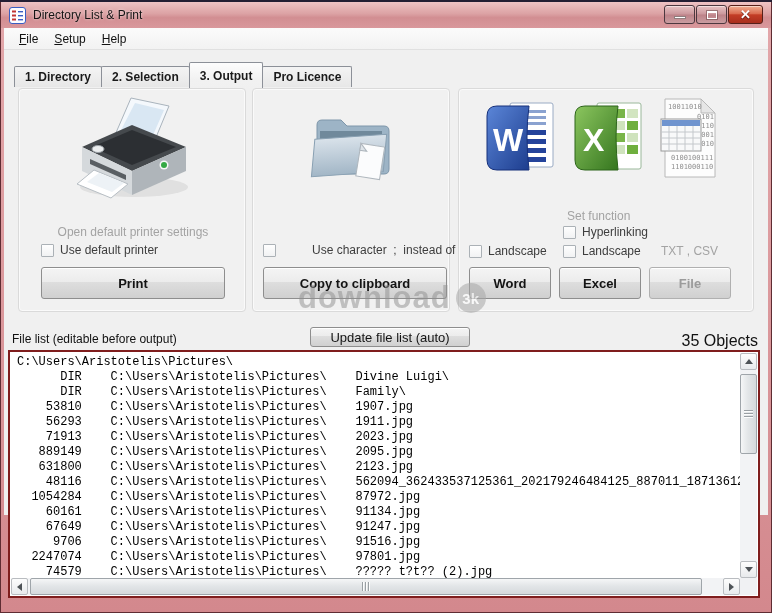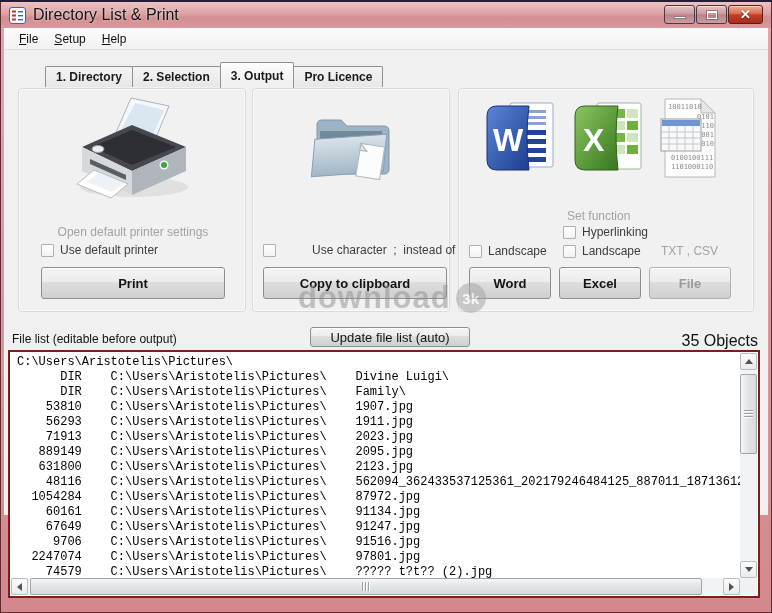--- a/index.html
+++ b/index.html
@@ -8,42 +8,42 @@
   .window { position:relative; width:772px; height:613px;
     background:linear-gradient(#e3a8ab,#d3888d);
     box-shadow: inset 0 0 0 1px #5e2c32; }
   .window::before { content:""; position:absolute; top:0; left:0; right:0; height:2px; background:#231e33; }
 
   
   .titlebar { position:absolute; top:2px; left:1px; right:1px; height:26px;
     background:linear-gradient(#eec3c4,#dca2a4 45%,#d28e92 60%,#d9989c);
     display:flex; align-items:center; padding-left:8px; }
   .app-icon { width:17px; height:17px; margin-right:7px; }
-  .title-text { font-size:16px; color:#141414; text-shadow:0 0 3px rgba(255,255,255,.7); }
+  .title-text { font-size:12px; color:#141414; text-shadow:0 0 3px rgba(255,255,255,.7); }
   .winbtns { position:absolute; top:3px; right:8px; display:flex; gap:1px; }
   .winbtn { width:31px; height:19px; border:1px solid #4c383f; border-radius:3px;
     background:linear-gradient(#e7c2c3,#cb979c 48%,#bd8288 52%,#c99da1);
     display:flex; align-items:center; justify-content:center; box-shadow: inset 0 1px 0 rgba(255,255,255,.5); }
   .winbtn.close { width:35px; border-color:#55201a;
     background:linear-gradient(#efae94,#da6c50 45%,#c33d26 52%,#a92e1d); }
   .glyph-min { width:12px; height:3px; background:#fff; border:1px solid rgba(70,40,40,.6); margin-top:6px; }
   .glyph-max { width:10px; height:8px; border:1px solid #fff; border-top:2px solid #fff; box-shadow:0 0 0 1px rgba(70,40,40,.4); }
   .glyph-close { font-size:13px; font-weight:bold; color:#fff; text-shadow:0 1px 1px rgba(60,10,10,.8); line-height:1; }
 
   
   .client { position:absolute; left:4px; top:28px; width:764px; height:487px; background:#f0f0f0; }
 
   .menubar { position:absolute; left:0; top:0; width:764px; height:22px;
     background:linear-gradient(#fbfbfb,#f2f2f2); border-bottom:1px solid #e0e0e0;
     display:flex; align-items:center; padding-left:7px; font-size:12px; color:#111; }
   .menu-item { padding:3px 8px; cursor:default; }
   .menu-item u { text-decoration:underline; }
 
   
-  .tabs { position:absolute; left:10px; top:33px; display:flex; align-items:flex-end; height:26px; z-index:2;margin-left:31px; }
+  .tabs { position:absolute; left:10px; top:33px; display:flex; align-items:flex-end; height:26px; z-index:2; }
   .tab { height:21px; border:1px solid #8c9098; border-bottom:none; border-radius:2px 2px 0 0;
     background:linear-gradient(#f4f4f4,#e7e7e7); font-size:12px; font-weight:bold; color:#1a1a1a;
     padding:3px 10px 0; margin-right:-1px; }
   .tab.active { height:26px; padding-top:6px; background:linear-gradient(#fdfdfd,#f1f1f1 70%,#f0f0f0);
     position:relative; z-index:3; margin-bottom:-1px; }
 
   
   .group { position:absolute; top:60px; height:224px; border:1px solid #dadada; border-radius:4px;
     background:#f1f1f1; box-shadow: inset 0 0 0 1px #fafafa; }
   .group1 { left:14px; width:228px; }

